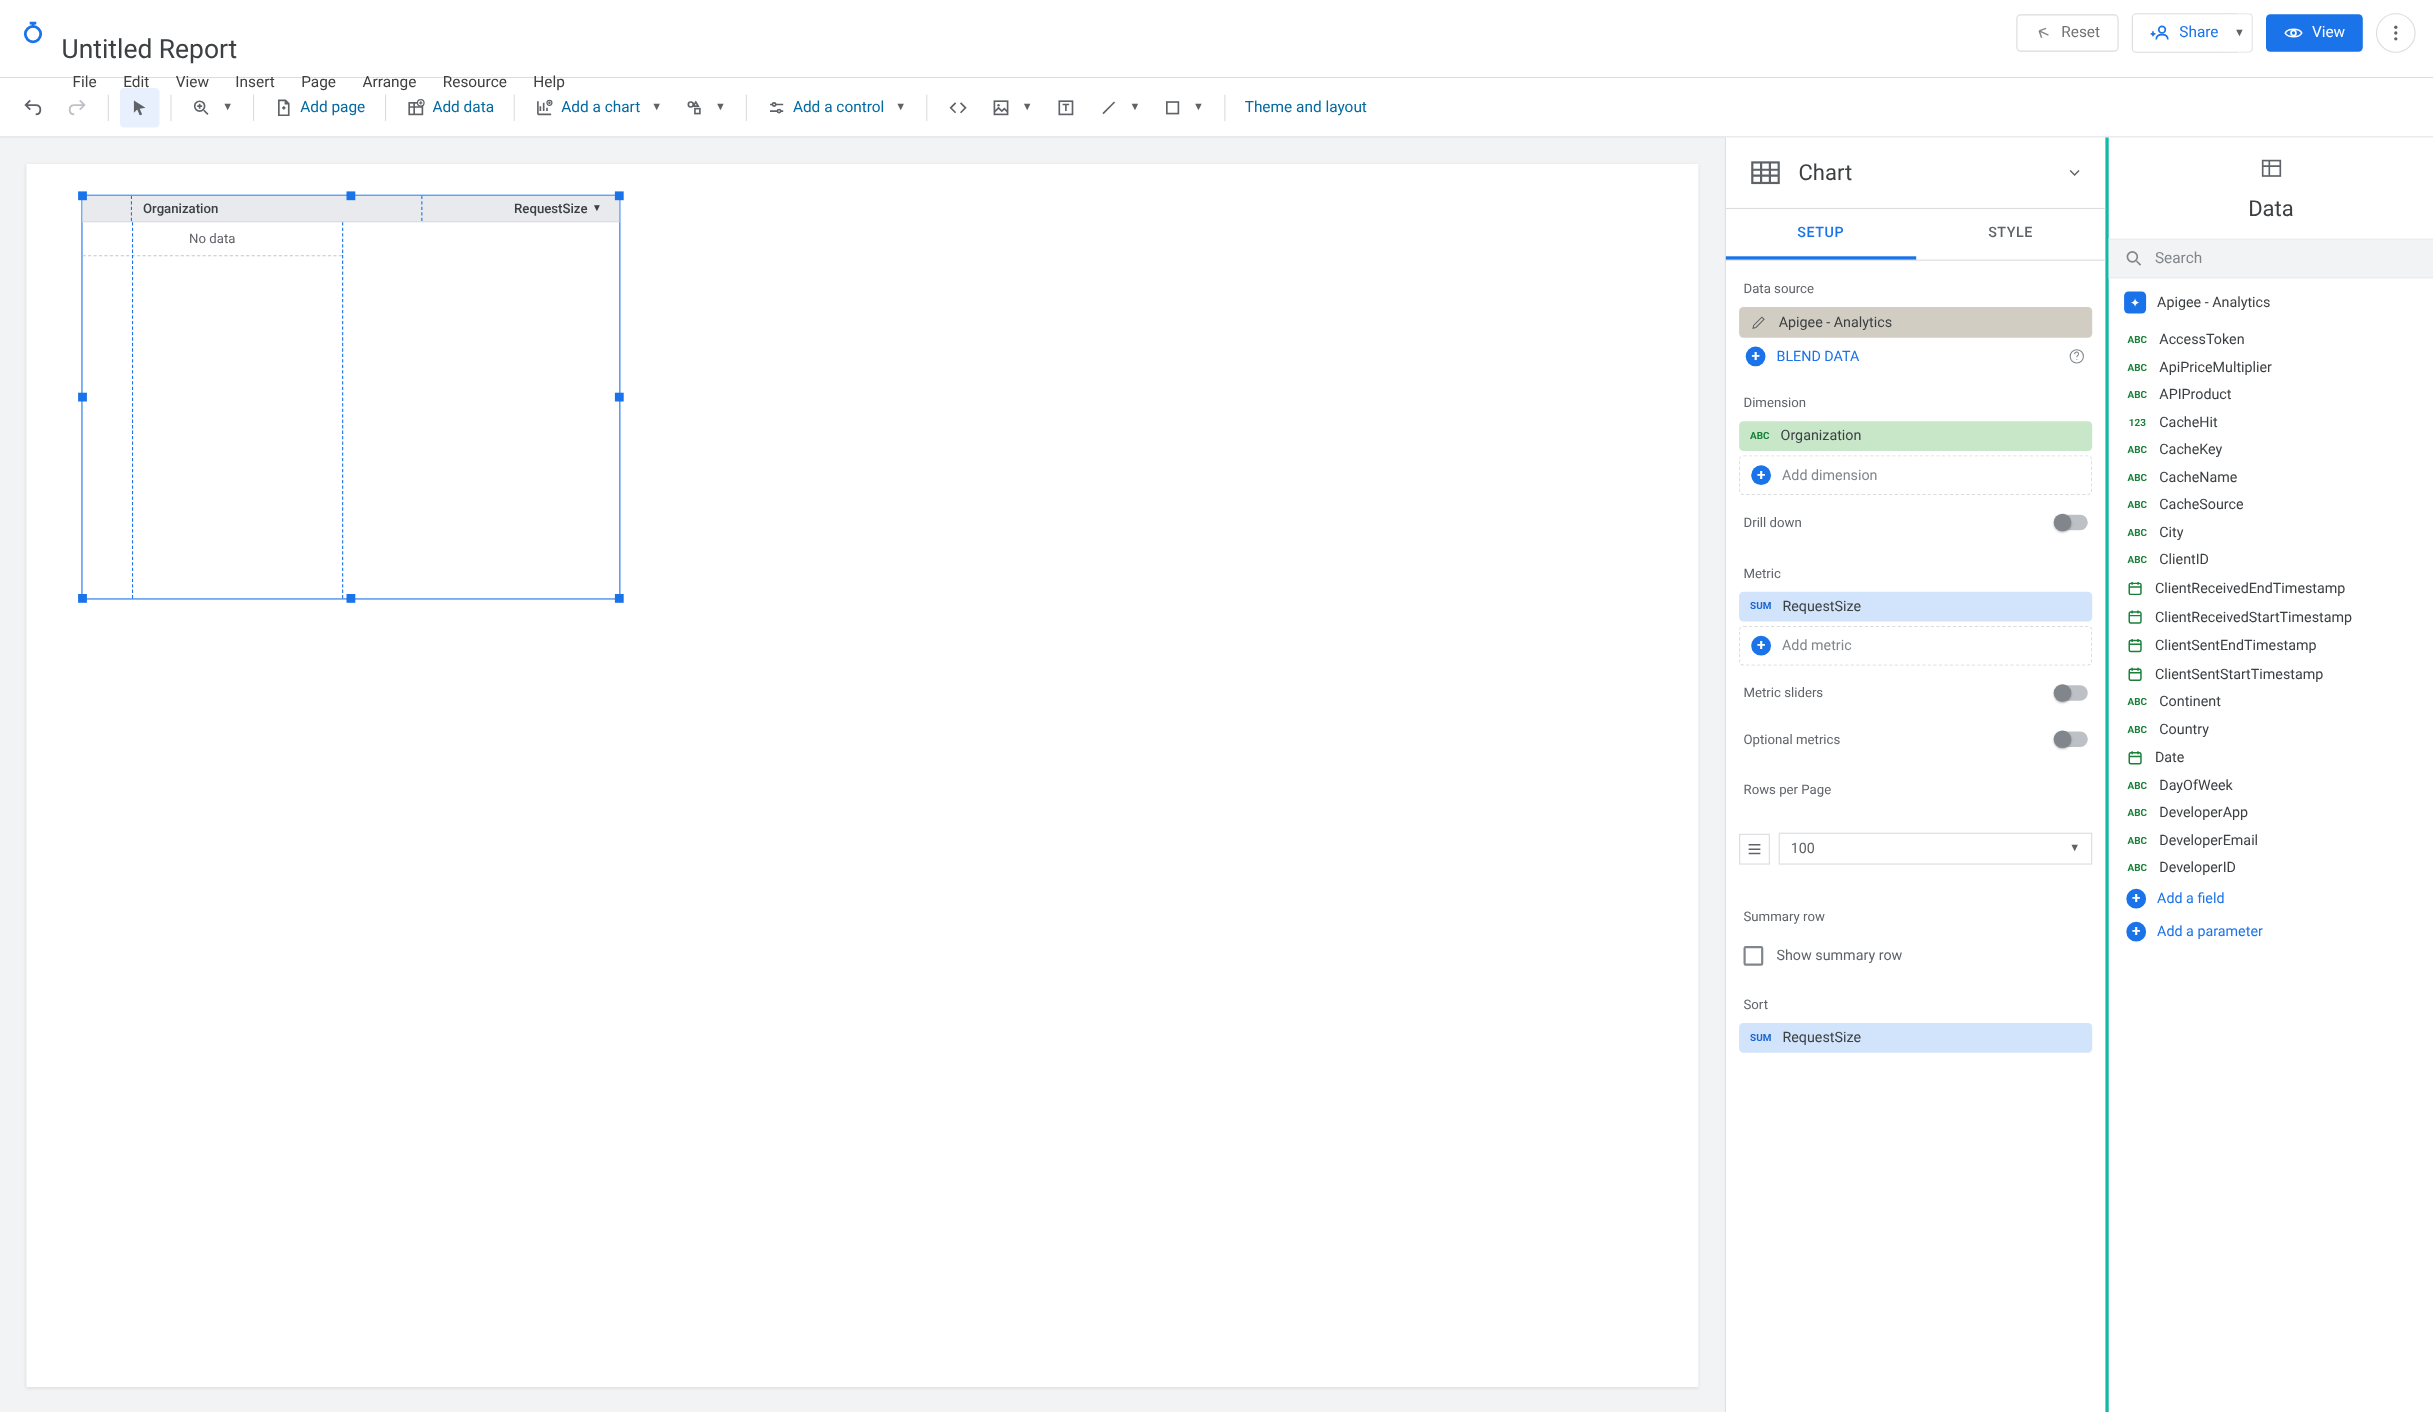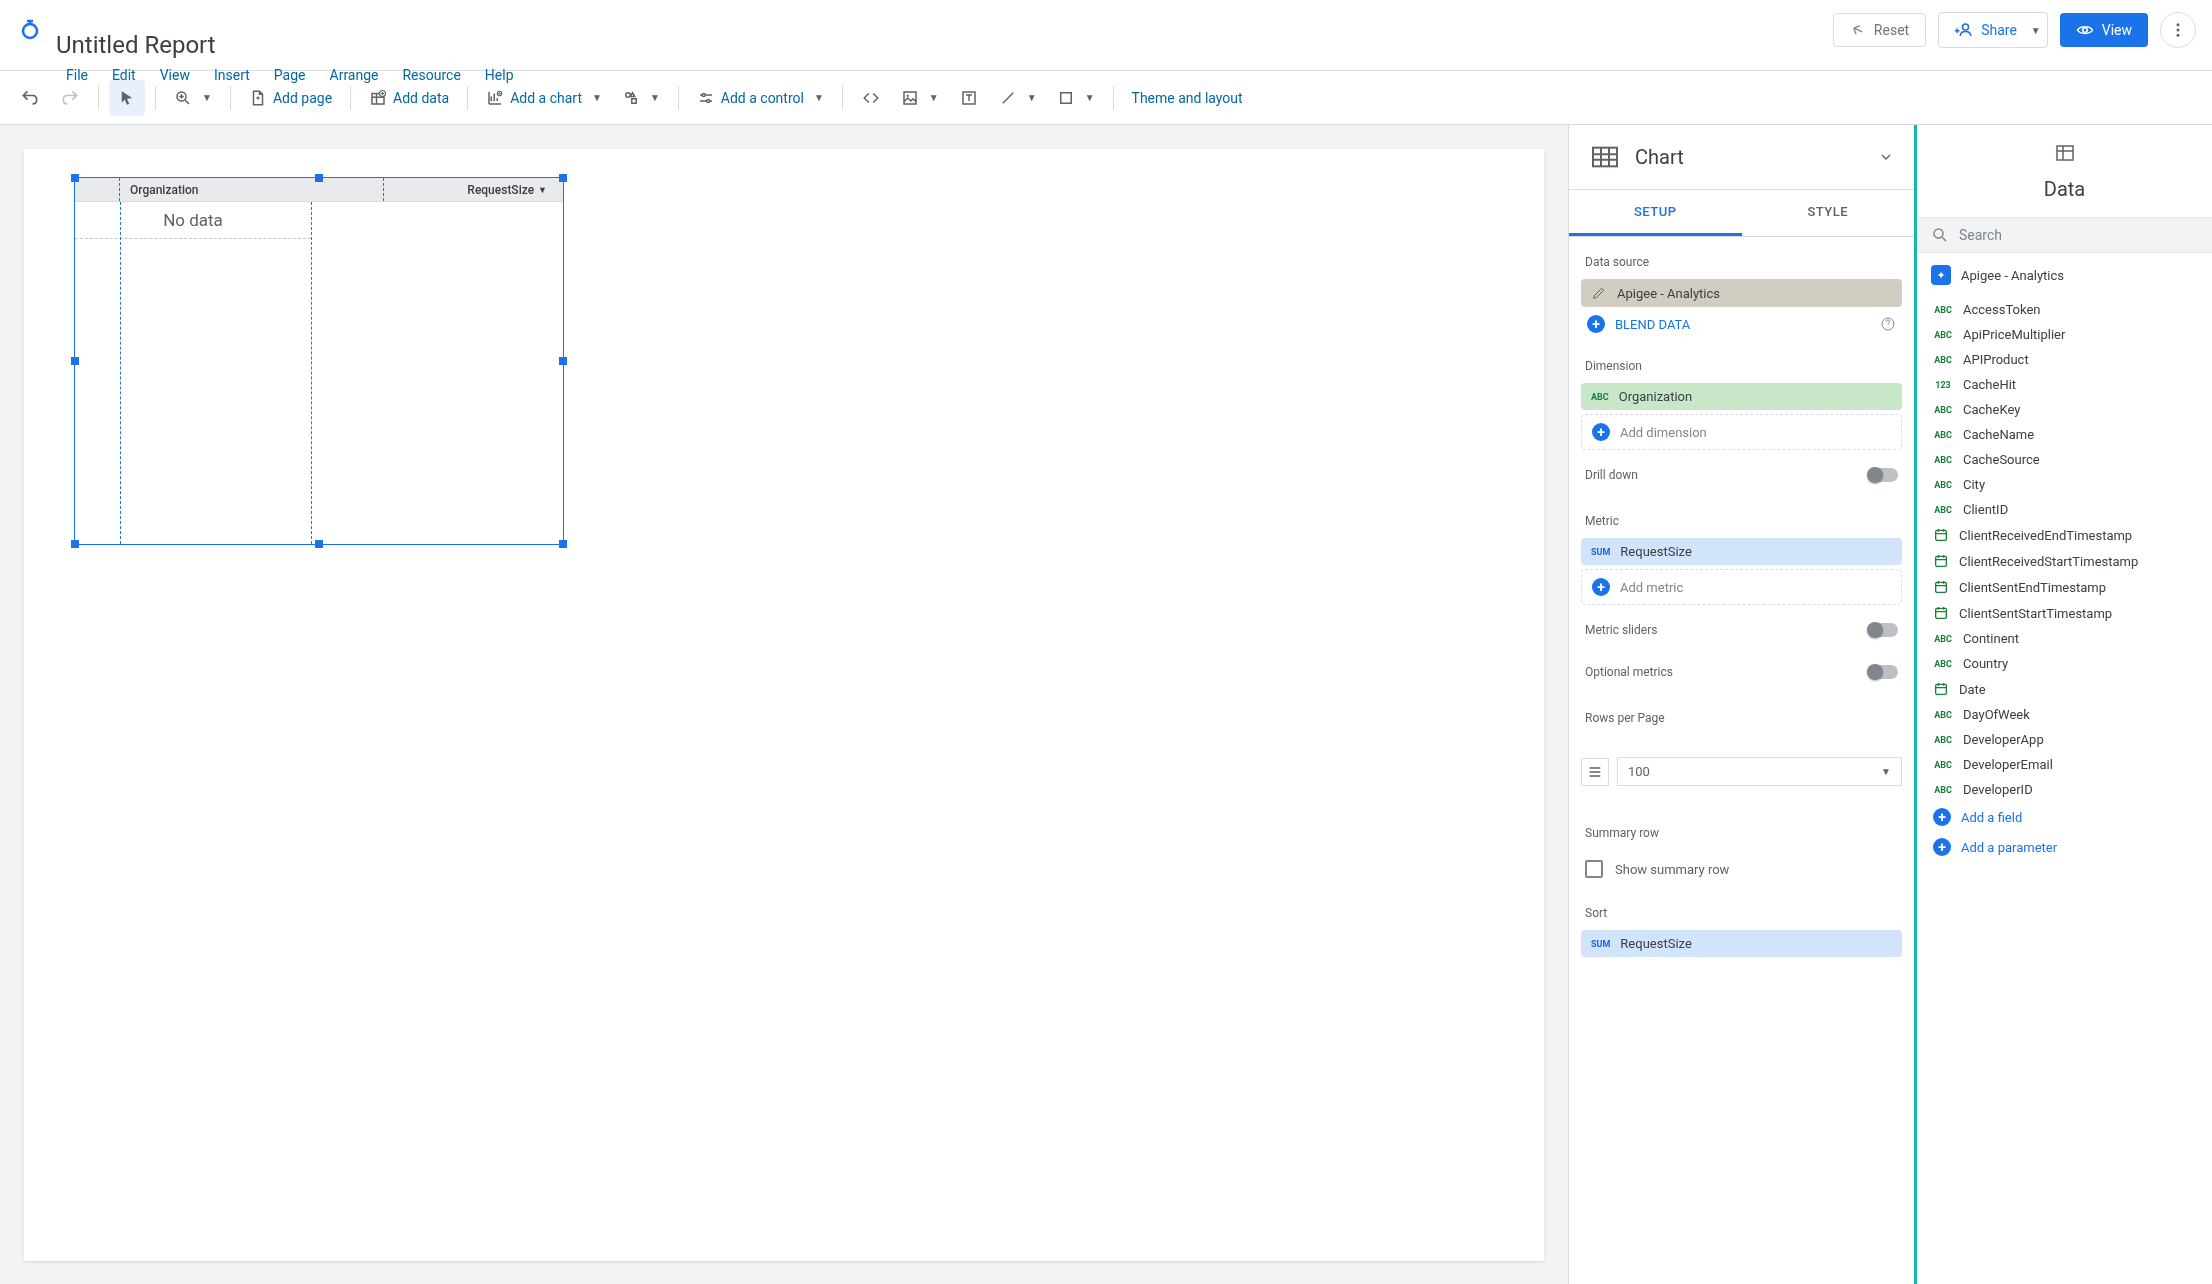--- a/index.html
+++ b/index.html
@@ -5,21 +5,21 @@
     * { box-sizing: border-box; margin: 0; padding: 0; font-family: 'Google Sans', Roboto, Arial, sans-serif; }
     body { width: 2212px; height: 1284px; background: #f1f3f4; color: #3c4043; font-size: 13px; overflow: hidden; }
     
     
     .header { background: #fff; border-bottom: 1px solid #dadce0; }
     .header-top { display: flex; align-items: center; padding: 8px 16px 0 16px; height: 70px; }
     .logo { width: 28px; height: 28px; display: flex; align-items: center; justify-content: center; margin-right: 12px; margin-top: -20px; }
     .title-area { flex: 1; margin-top: 39px; }
     .title { font-size: 24px; color: #3c4043; padding-bottom: 4px; }
     .menu-bar { display: flex; gap: 4px; }
-    .menu-item { padding: 4px 10px; color: #0369a1; font-size: 14px; cursor: pointer; border-radius: 4px; }
+    .menu-item { padding: 4px 10px; color: #404040; font-size: 14px; cursor: pointer; border-radius: 4px; }
     .header-actions { display: flex; align-items: center; gap: 12px; margin-top: -18px; }
     .btn { display: flex; align-items: center; gap: 8px; padding: 8px 16px; border-radius: 4px; font-size: 14px; cursor: pointer; border: 1px solid #dadce0; background: #fff; }
     .btn-reset { color: #737373; border: 1px solid #dadce0; }
     .btn-share { color: #1a73e8; border: 1px solid #dadce0; }
     .share-dd { border: 1px solid #dadce0; border-left: none; padding: 8px 6px; color: #1a73e8; border-radius: 0 4px 4px 0; margin-left: -13px; }
     .btn-view { background: #1a73e8; color: #fff; border: none; }
     .btn-more { border: 1px solid #dadce0; border-radius: 50%; width: 36px; height: 36px; display: flex; align-items: center; justify-content: center; color: #5f6368; }
     
     
     .toolbar { display: flex; align-items: center; padding: 6px 12px; gap: 4px; background: #fff; border-bottom: 1px solid #dadce0; height: 54px; }
@@ -35,21 +35,21 @@
     .canvas { background: #fff; width: 100%; height: 100%; box-shadow: 0 1px 3px rgba(60,64,67,.15); position: relative; }
     
     
     .widget { position: absolute; left: 50px; top: 28px; width: 490px; height: 368px; border: 1px solid #1a73e8; }
     .handle { position: absolute; width: 8px; height: 8px; background: #1a73e8; }
     .h-tl{top:-4px;left:-4px}.h-tr{top:-4px;right:-4px}.h-bl{bottom:-4px;left:-4px}.h-br{bottom:-4px;right:-4px}.h-t{top:-4px;left:50%;margin-left:-4px}.h-b{bottom:-4px;left:50%;margin-left:-4px}.h-l{top:50%;left:-4px;margin-top:-4px}.h-r{top:50%;right:-4px;margin-top:-4px}
     .table-head { display: flex; background: #e8eaed; height: 24px; align-items: center; border-bottom: 1px solid #dadce0; font-size: 12px; font-weight: 500; }
     .th-num { width: 45px; border-right: 1px dashed #1a73e8; height: 100%; }
     .th-col1 { flex: 1; padding-left: 10px; display:flex; align-items:center;}
     .th-col2 { width: 180px; padding-right: 16px; border-left: 1px dashed #1a73e8; height:100%; display:flex; align-items:center; justify-content:flex-end; gap:4px;}
-    .nodata { text-align: center; padding: 8px; font-size: 17px; color: #5f6368; border-bottom: 1px dashed #c4c7c5;}
+    .nodata { text-align: center; padding: 8px; font-size: 12px; color: #5f6368; border-bottom: 1px dashed #c4c7c5;}
     .vline { position:absolute; top:24px; bottom:0; border-left: 1px dashed #1a73e8; }
     
     
     .panels { display: flex; background: #fff; border-left: 1px solid #dadce0; }
     .chart-panel { width: 348px; border-right: 3px solid #14b8a6; display: flex; flex-direction: column; }
     .panel-header { display: flex; align-items: center; padding: 16px 20px; gap: 14px; border-bottom: 1px solid #dadce0; }
     .panel-title { font-size: 20px; flex:1; }
     .tabs { display: flex; border-bottom: 1px solid #dadce0; }
     .tab { flex: 1; text-align: center; padding: 14px 0; font-size: 13px; letter-spacing: 0.5px; color: #5f6368; cursor: pointer; font-weight:500;}
     .tab.active { color: #1a73e8; border-bottom: 3px solid #1a73e8; }

